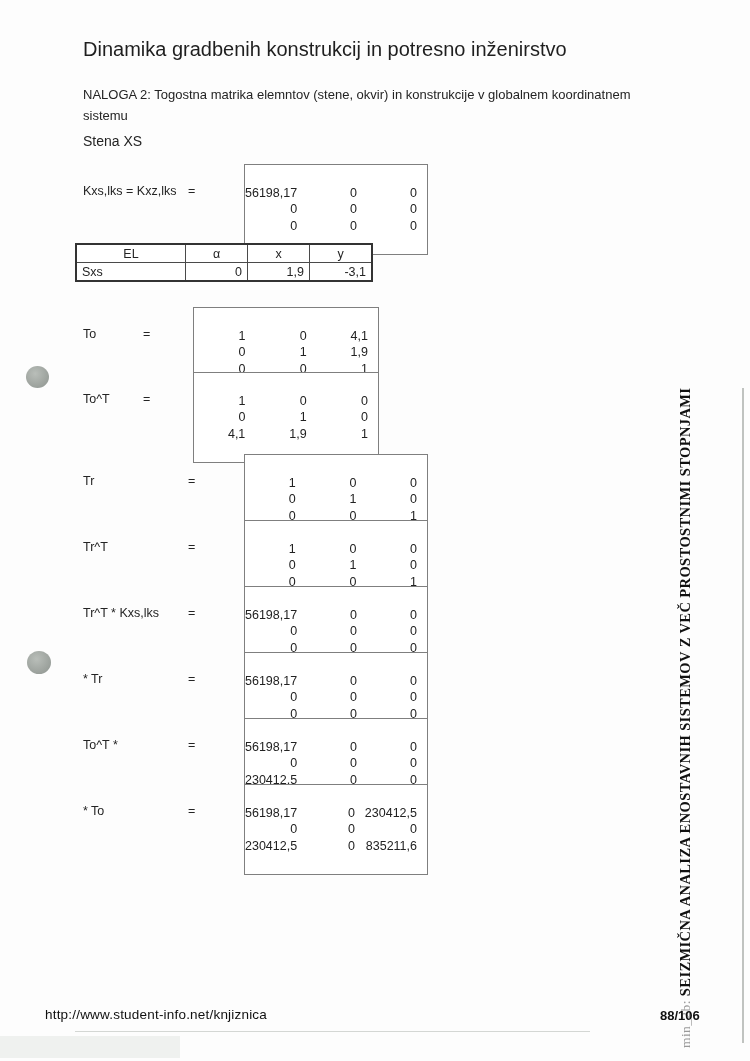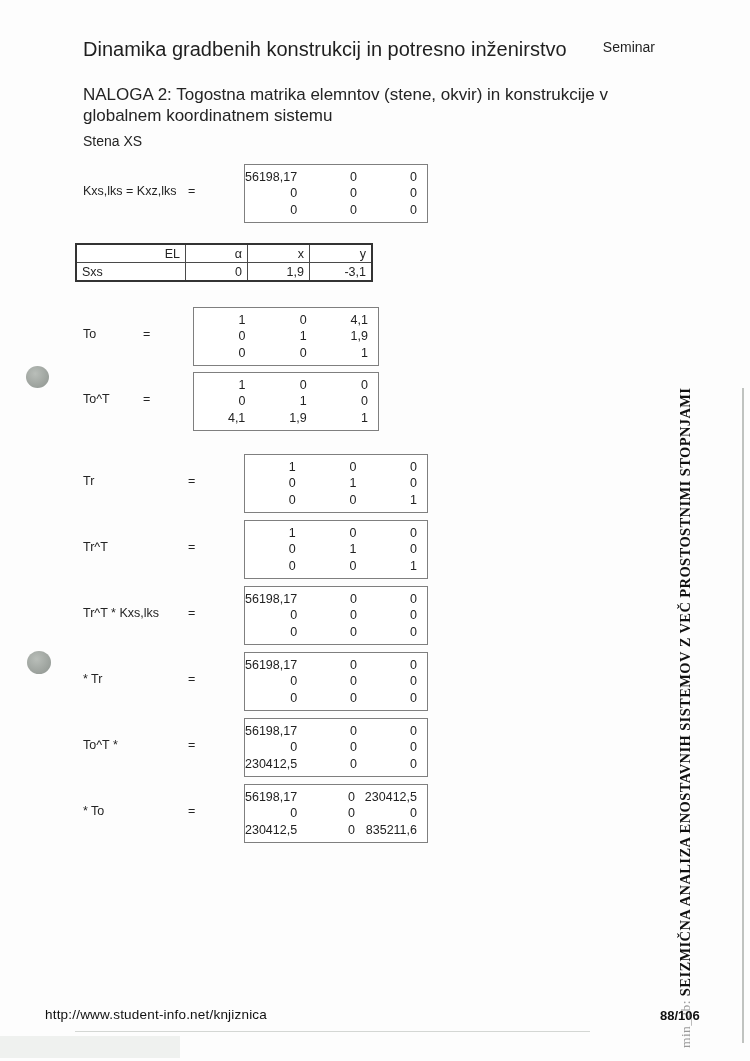--- a/index.html
+++ b/index.html
@@ -6,41 +6,41 @@
   body{
     width:750px;height:1061px;position:relative;overflow:hidden;
     background:#fdfdfd;
     font-family:"Liberation Sans",sans-serif;color:#222;
   }
   .abs{position:absolute;}
 
   
   .course-title{left:83px;top:38px;font-size:20px;color:#1f1f1f;}
   .year-block{left:430px;top:38px;width:225px;text-align:right;font-size:14px;color:#1f1f1f;line-height:19px;}
-  .task-text{left:83px;top:84px;width:560px;font-size:17px;line-height:21px;color:#242424;}
+  .task-text{left:83px;top:84px;width:560px;font-size:13px;line-height:21px;color:#242424;}
   .section-label{left:83px;top:133px;font-size:14px;color:#242424;}
 
   
   .mblock{position:absolute;left:0;width:750px;height:53px;}
   .mlabel{position:absolute;left:83px;top:50%;transform:translateY(-50%);font-size:12.5px;color:#242424;white-space:nowrap;text-align:right;}
   .meq{position:absolute;top:50%;transform:translateY(-50%);font-size:12.5px;color:#242424;}
   .mblock.wide .meq{left:188px;}
   .mblock.narrow .meq{left:143px;}
   .matrix-box{position:absolute;top:0;height:49px;border:1px solid #7f7f7f;background:#fff;
-    display:grid;grid-template-columns:1fr 1fr 1fr;align-content:center;padding:4px 0;}
+    display:grid;grid-template-columns:1fr 1fr 1fr;align-content:center;padding:20px 0;}
   .mblock.wide .matrix-box{left:244px;width:182px;}
   .mblock.narrow .matrix-box{left:193px;width:184px;}
   .mcell{font-size:12.5px;line-height:16.3px;text-align:right;padding-right:10px;color:#222;}
 
   
   .el-table{left:75px;top:243px;border-collapse:collapse;background:#fff;}
   .el-table th,.el-table td{border:1px solid #4a4a4a;font-size:12.5px;font-weight:normal;
     height:17px;padding:0 5px;color:#242424;}
   .el-table{border:2px solid #333;}
-  .el-table th{text-align:right;}
+  .el-table th{text-align:center;}
   .el-table td.num{text-align:right;}
   .el-table .c-el{width:98px;} .el-table .c-a{width:51px;} .el-table .c-x{width:51px;} .el-table .c-y{width:51px;}
 
   
   .sidebar-vertical{left:677px;top:1048px;transform:rotate(-90deg);transform-origin:0 0;
     white-space:nowrap;font-family:"Liberation Serif",serif;font-size:14.5px;letter-spacing:.4px;}
   .sidebar-prefix{color:#9a9a9a;font-size:13.5px;}
   .sidebar-title{color:#111;font-weight:bold;}
 
   
@@ -53,21 +53,20 @@
   .hole2{left:27px;top:651px;width:24px;height:23px;}
   .scan-edge-right{left:742px;top:388px;width:2px;height:655px;background:#b5b8b5;opacity:.85;}
   .scan-line-bottom{left:75px;top:1031px;width:515px;height:1px;background:#d4d7d4;}
   .scan-blob{left:0;top:1036px;width:180px;height:22px;background:#eff1ef;}
 </style>
 </head>
 <body>
 
 <div class="abs course-title">Dinamika gradbenih konstrukcij in potresno inženirstvo</div>
 <div class="abs year-block">
-  <div>Seminar</div>
 </div>
 <div class="abs task-text">
   <div>NALOGA 2: Togostna matrika elemntov (stene, okvir) in konstrukcije v globalnem koordinatnem sistemu</div>
 </div>
 <div class="abs section-label">Stena XS</div>
 
 <div class="mblock wide" style="top:164px">
   <span class="mlabel">Kxs,lks = Kxz,lks</span>
   <span class="meq">=</span>
   <div class="matrix-box">

